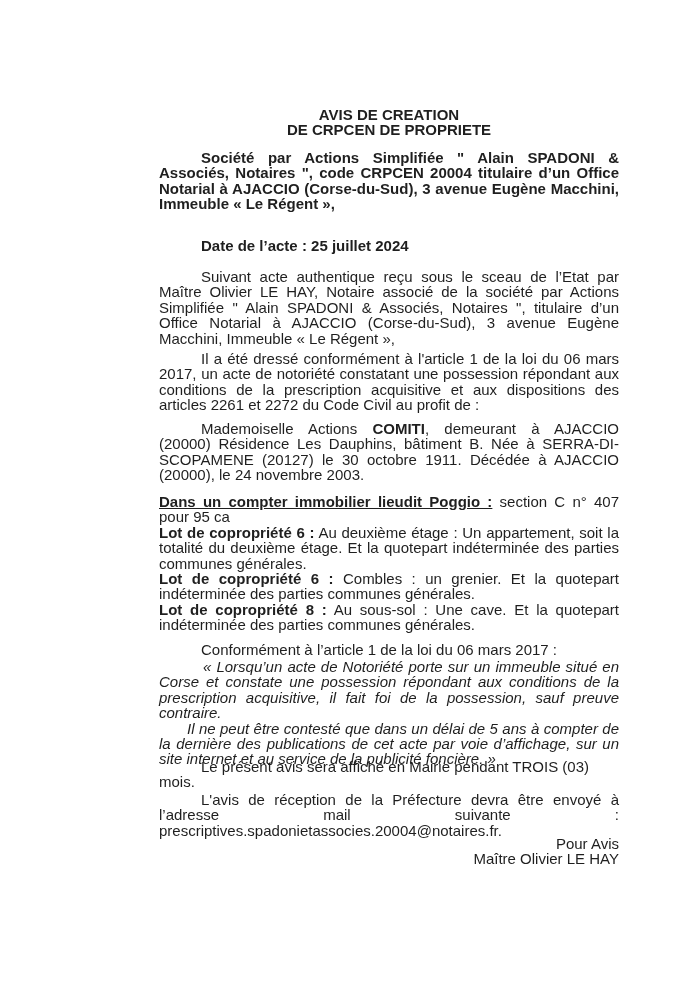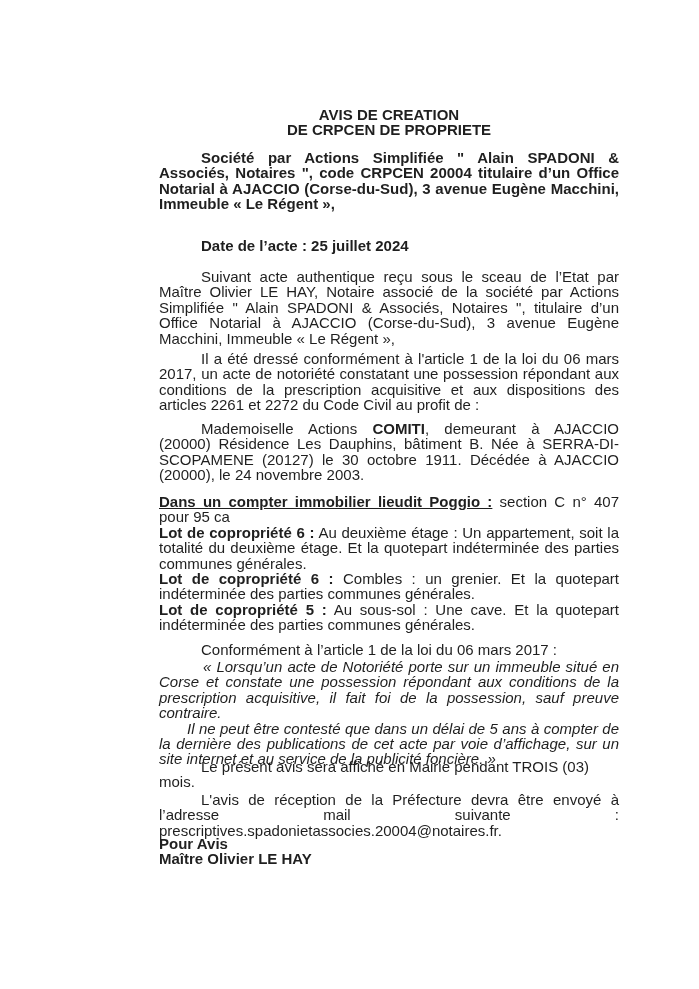--- a/index.html
+++ b/index.html
@@ -17,21 +17,21 @@
   .blk { position: absolute; left: 157px; width: 460px; margin: 2px; }
   p { margin: 0; }
   .just { text-align: justify; }
   .ind  { text-indent: 42px; }
   .ind44 { text-indent: 44px; }
   .ind28 { text-indent: 28px; }
   .bold { font-weight: bold; }
   .italic { font-style: italic; }
   .title { text-align: center; font-weight: bold; }
   .u { text-decoration: underline; }
-  .sig { text-align: left; font-weight: bold; }
+  .sig { text-align: right; font-weight: normal; }
 </style>
 </head>
 <body>
 
 <div class="page">
 
   <div class="blk title" style="top:105px">
     <div>AVIS DE CREATION</div>
     <div>DE CRPCEN DE PROPRIETE</div>
   </div>
@@ -44,21 +44,21 @@
   <p class="blk just ind" style="top:267px">Suivant acte authentique reçu sous le sceau de l’Etat par Maître Olivier LE HAY, Notaire associé de la société par Actions Simplifiée " Alain SPADONI &amp; Associés, Notaires ", titulaire d’un Office Notarial à AJACCIO (Corse-du-Sud), 3 avenue Eugène Macchini, Immeuble « Le Régent »,</p>
 
   <p class="blk just ind" style="top:349px">Il a été dressé conformément à l'article 1 de la loi du 06 mars 2017, un acte de notoriété constatant une possession répondant aux conditions de la prescription acquisitive et aux dispositions des articles 2261 et 2272 du Code Civil au profit de :</p>
 
   <p class="blk just ind" style="top:419px"><span>Mademoiselle Actions </span><b>COMITI</b><span>, demeurant à AJACCIO (20000) Résidence Les Dauphins, bâtiment B. Née à SERRA-DI-SCOPAMENE (20127) le 30 octobre 1911. Décédée à AJACCIO (20000), le 24 novembre 2003.</span></p>
 
   <div class="blk" style="top:492px">
     <p class="just"><b class="u">Dans un compter immobilier lieudit Poggio :</b><span> section C n° 407 pour 95 ca</span></p>
     <p class="just"><b>Lot de copropriété 6 :</b><span> Au deuxième étage : Un appartement, soit la totalité du deuxième étage. Et la quotepart indéterminée des parties communes générales.</span></p>
     <p class="just"><b>Lot de copropriété 6 :</b><span> Combles : un grenier. Et la quotepart indéterminée des parties communes générales.</span></p>
-    <p class="just"><b>Lot de copropriété 5 :</b><span> Au sous-sol : Une cave. Et la quotepart indéterminée des parties communes générales.</span></p>
+    <p class="just"><b>Lot de copropriété 8 :</b><span> Au sous-sol : Une cave. Et la quotepart indéterminée des parties communes générales.</span></p>
   </div>
 
   <p class="blk ind" style="top:640px">Conformément à l’article 1 de la loi du 06 mars 2017 :</p>
 
   <div class="blk" style="top:657px">
     <p class="just italic ind44">« Lorsqu’un acte de Notoriété porte sur un immeuble situé en Corse et constate une possession répondant aux conditions de la prescription acquisitive, il fait foi de la possession, sauf preuve contraire.</p>
     <p class="just italic ind28">Il ne peut être contesté que dans un délai de 5 ans à compter de la dernière des publications de cet acte par voie d’affichage, sur un site internet et au service de la publicité foncière. »</p>
   </div>
 
   <p class="blk ind" style="top:757px">Le présent avis sera affiché en Mairie pendant TROIS (03) mois.</p>

